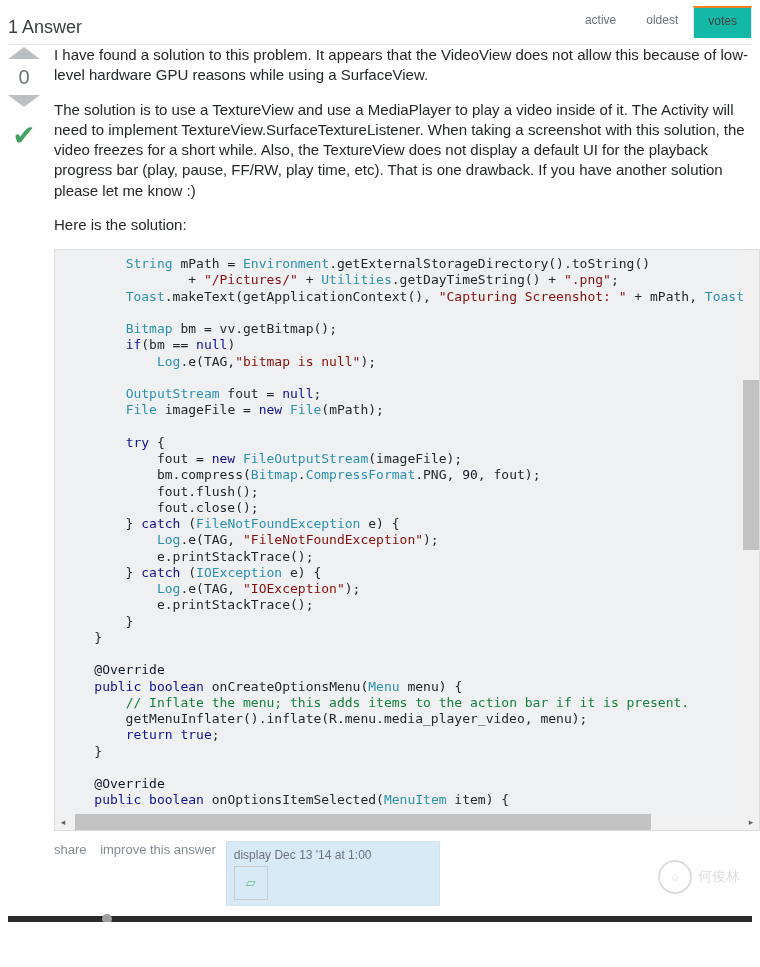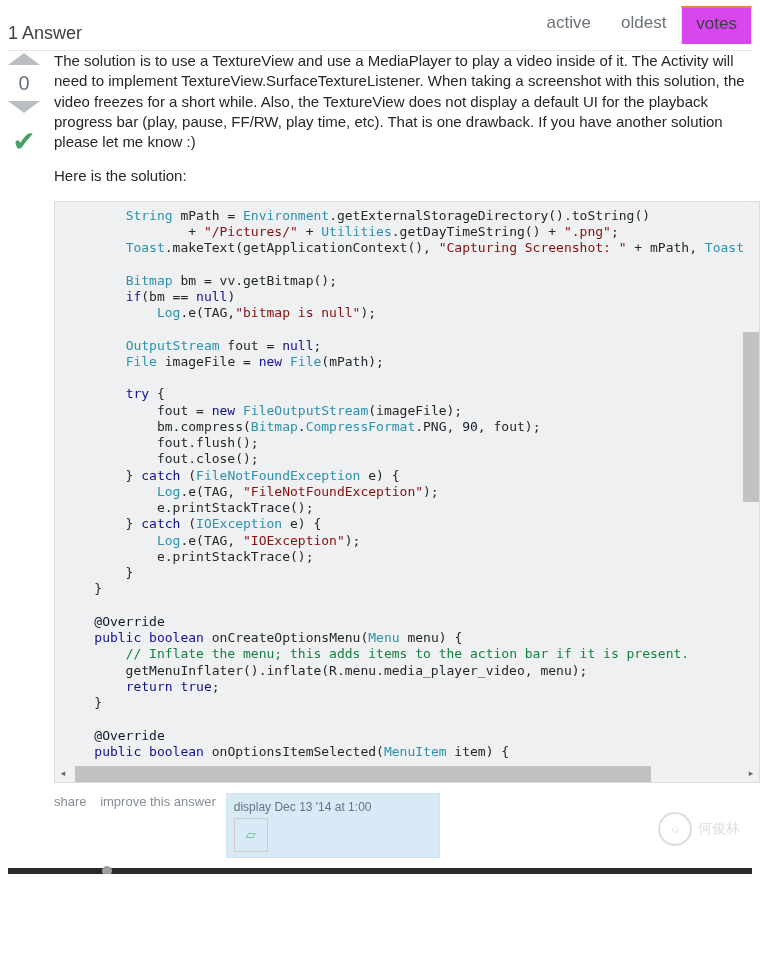--- a/index.html
+++ b/index.html
@@ -1,21 +1,21 @@
 <!DOCTYPE html>
 <html><head>
 <meta charset="utf-8">
 <style>
 html,body{margin:0;padding:0;font-family:Arial,Helvetica,sans-serif;font-size:13px;color:#232629;background:#fff}
 .container{width:760px;margin:0 auto;padding:0 8px;box-sizing:border-box}
 .answers-header{display:flex;justify-content:space-between;align-items:flex-end;border-bottom:1px solid #e4e6e8;padding:6px 0 6px 0;}
 .answers-header h2{font-size:18px;font-weight:400;color:#3b4045;margin:0}
 .sort-tabs{display:flex}
-.sort-tabs .tab{padding:6px 14px 10px 14px;font-size:17px;color:#6a737c;cursor:pointer;border:1px solid transparent;border-bottom:none;margin-bottom:-1px}
-.sort-tabs .tab.active{color:#3b4045;border:1px solid #e4e6e8;border-top:2px solid #f48024;border-bottom:1px solid #fff;background:#d946ef}
+.sort-tabs .tab{padding:6px 14px 10px 14px;font-size:12px;color:#6a737c;cursor:pointer;border:1px solid transparent;border-bottom:none;margin-bottom:-1px}
+.sort-tabs .tab.active{color:#3b4045;border:1px solid #e4e6e8;border-top:2px solid #f48024;border-bottom:1px solid #fff;background:#14b8a6}
 .answer{display:flex}
 .votecell{width:44px;display:flex;flex-direction:column;align-items:center;padding-top:2px}
 .arrow-up,.arrow-down{width:0;height:0;border-left:16px solid transparent;border-right:16px solid transparent;cursor:pointer}
 .arrow-up{border-bottom:12px solid #babfc4;margin-bottom:6px}
 .arrow-down{border-top:12px solid #babfc4;margin-top:6px}
 .votecount{font-size:20px;color:#6a737c;text-align:center;line-height:1.2}
 .check{color:#45a163;font-size:28px;margin-top:12px}
 .post-body{flex:1;padding-left:14px;font-size:15px;line-height:1.35;color:#242729}
 .post-body p{margin:0 0 14px 0}
 .codewrap{position:relative;border:1px solid #ddd;background:#eff0f1;height:580px}
@@ -64,20 +64,21 @@
 
 <div class="answer">
   <div class="votecell">
     <div class="arrow-up"></div>
     <div class="votecount">0</div>
     <div class="arrow-down"></div>
     <div class="check">✔</div>
   </div>
 
   <div class="post-body">
+    <p>I have found a solution to this problem. It appears that the VideoView does not allow this because of low-level hardware GPU reasons while using a SurfaceView.</p>
     <p>The solution is to use a TextureView and use a MediaPlayer to play a video inside of it. The Activity will need to implement TextureView.SurfaceTextureListener. When taking a screenshot with this solution, the video freezes for a short while. Also, the TextureView does not display a default UI for the playback progress bar (play, pause, FF/RW, play time, etc). That is one drawback. If you have another solution please let me know :)</p>
     <p>Here is the solution:</p>
 
     <div class="codewrap">
       <pre id="codepre">        <span class="k-type">String</span> mPath = <span class="k-type">Environment</span>.getExternalStorageDirectory().toString()
                 + <span class="k-str">"/Pictures/"</span> + <span class="k-type">Utilities</span>.getDayTimeString() + <span class="k-str">".png"</span>;
         <span class="k-type">Toast</span>.makeText(getApplicationContext(), <span class="k-str">"Capturing Screenshot: "</span> + mPath, <span class="k-type">Toast</span>.L
 
         <span class="k-type">Bitmap</span> bm = vv.getBitmap();
         <span class="k-blue">if</span>(bm == <span class="k-blue">null</span>)

